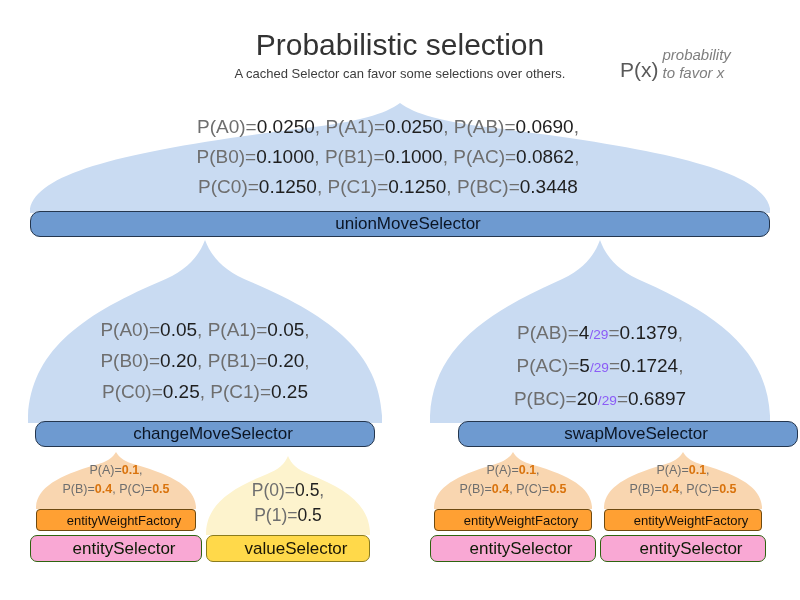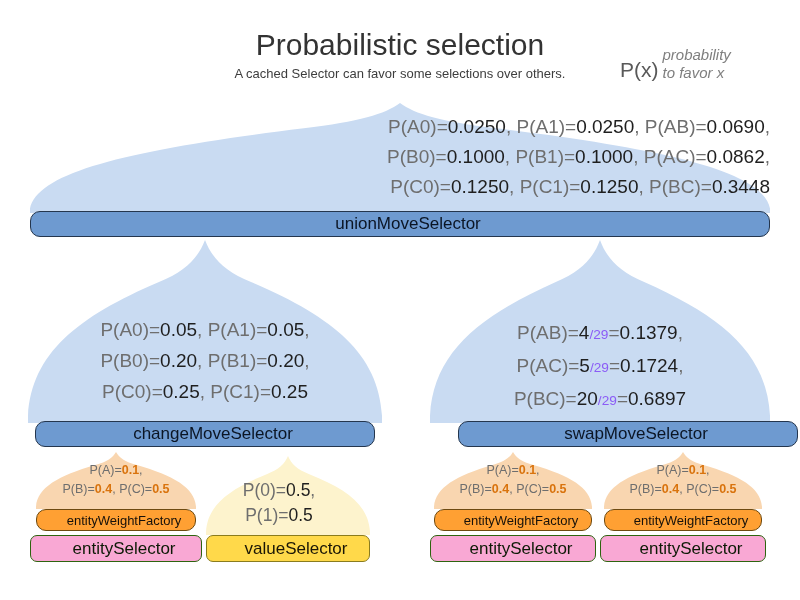--- a/index.html
+++ b/index.html
@@ -28,21 +28,21 @@
   .dome-orange path { fill:#f9d6b0; }
   .dome-yellow path { fill:#fdf3cd; }
 
   .bar {
     position:absolute; box-sizing:border-box;
     display:flex; align-items:center; justify-content:center;
     white-space:nowrap;
     padding-left:16px;
   }
   .bar-blue   { background:#6e9ad0; border:1px solid #24364e; border-radius:10px; font-size:17px; color:#0b1524; }
-  .bar-orange { background:#ffa033; border:1px solid #6e4a10; border-radius:10px;  font-size:13px; color:#17110a; }
+  .bar-orange { background:#ffa033; border:1px solid #6e4a10; border-radius:4px;  font-size:13px; color:#17110a; }
   .bar-green  { background:#f9a8d4; border:1px solid #2e6410; border-radius:7px;  font-size:17px; color:#0d1a06; }
   .bar-yellow { background:#ffd94a; border:1px solid #8a7c1e; border-radius:7px;  font-size:17px; color:#1a1606; }
 
   .prob { position:absolute; text-align:center; color:#6e6e6e; }
   .prob .line { white-space:nowrap; }
   .prob-union  { font-size:19px; line-height:30px; }
   .prob-change { font-size:19px; line-height:31px; }
   .prob-swap   { font-size:19px; line-height:31px; }
   .prob-weight { font-size:12.5px; line-height:19px; }
   .prob-value  { font-size:17.5px; line-height:25px; }
@@ -66,21 +66,21 @@
       <div>probability</div>
       <div>to favor x</div>
     </span>
   </div>
 
   <div class="dome dome-blue" style="left:30px;top:103px;width:740px;height:110px;">
     <svg viewBox="0 0 200 100" preserveAspectRatio="none">
       <path d="M0,100 L0,96 C2,62 28,42 74,23 C89,17 96,10 100,0 C104,10 111,17 126,23 C172,42 198,62 200,96 L200,100 Z"></path>
     </svg>
   </div>
-  <div class="prob prob-union" style="left:30px;top:112px;width:740px;text-align:right;">
+  <div class="prob prob-union" style="left:18px;top:112px;width:740px;">
     <div class="line"><span class="seg-gray">P(A0)=</span><span class="seg-black">0.0250</span><span class="seg-gray">, </span><span class="seg-gray">P(A1)=</span><span class="seg-black">0.0250</span><span class="seg-gray">, </span><span class="seg-gray">P(AB)=</span><span class="seg-black">0.0690</span><span class="seg-gray">,</span></div>
     <div class="line"><span class="seg-gray">P(B0)=</span><span class="seg-black">0.1000</span><span class="seg-gray">, </span><span class="seg-gray">P(B1)=</span><span class="seg-black">0.1000</span><span class="seg-gray">, </span><span class="seg-gray">P(AC)=</span><span class="seg-black">0.0862</span><span class="seg-gray">,</span></div>
     <div class="line"><span class="seg-gray">P(C0)=</span><span class="seg-black">0.1250</span><span class="seg-gray">, </span><span class="seg-gray">P(C1)=</span><span class="seg-black">0.1250</span><span class="seg-gray">, </span><span class="seg-gray">P(BC)=</span><span class="seg-black">0.3448</span></div>
   </div>
   <div class="bar bar-blue" style="left:30px;top:211px;width:740px;height:26px;">unionMoveSelector</div>
 
   <div class="dome dome-blue" style="left:28px;top:240px;width:354px;height:183px;">
     <svg viewBox="0 0 200 100" preserveAspectRatio="none">
       <path d="M0,100 L0,96 C2,62 28,42 74,23 C89,17 96,10 100,0 C104,10 111,17 126,23 C172,42 198,62 200,96 L200,100 Z"></path>
     </svg>
@@ -114,21 +114,21 @@
     <div class="line"><span class="seg-gray">P(B)=</span><span class="seg-orange">0.4</span><span class="seg-gray">, </span><span class="seg-gray">P(C)=</span><span class="seg-orange">0.5</span></div>
   </div>
   <div class="bar bar-orange" style="left:36px;top:509px;width:160px;height:22px;">entityWeightFactory</div>
   <div class="bar bar-green" style="left:30px;top:535px;width:172px;height:27px;">entitySelector</div>
 
   <div class="dome dome-yellow" style="left:206px;top:456px;width:164px;height:79px;">
     <svg viewBox="0 0 200 100" preserveAspectRatio="none">
       <path d="M0,100 L0,96 C2,62 28,42 74,23 C89,17 96,10 100,0 C104,10 111,17 126,23 C172,42 198,62 200,96 L200,100 Z"></path>
     </svg>
   </div>
-  <div class="prob prob-value" style="left:197px;top:478px;width:164px;">
+  <div class="prob prob-value" style="left:206px;top:478px;width:164px;">
     <div class="line"><span class="seg-gray">P(0)=</span><span class="seg-black">0.5</span><span class="seg-gray">,</span></div>
     <div class="line"><span class="seg-gray">P(1)=</span><span class="seg-black">0.5</span></div>
   </div>
   <div class="bar bar-yellow" style="left:206px;top:535px;width:164px;height:27px;">valueSelector</div>
 
   <div class="dome dome-orange" style="left:434px;top:452px;width:158px;height:57px;">
     <svg viewBox="0 0 200 100" preserveAspectRatio="none">
       <path d="M0,100 L0,96 C2,62 28,42 74,23 C89,17 96,10 100,0 C104,10 111,17 126,23 C172,42 198,62 200,96 L200,100 Z"></path>
     </svg>
   </div>

